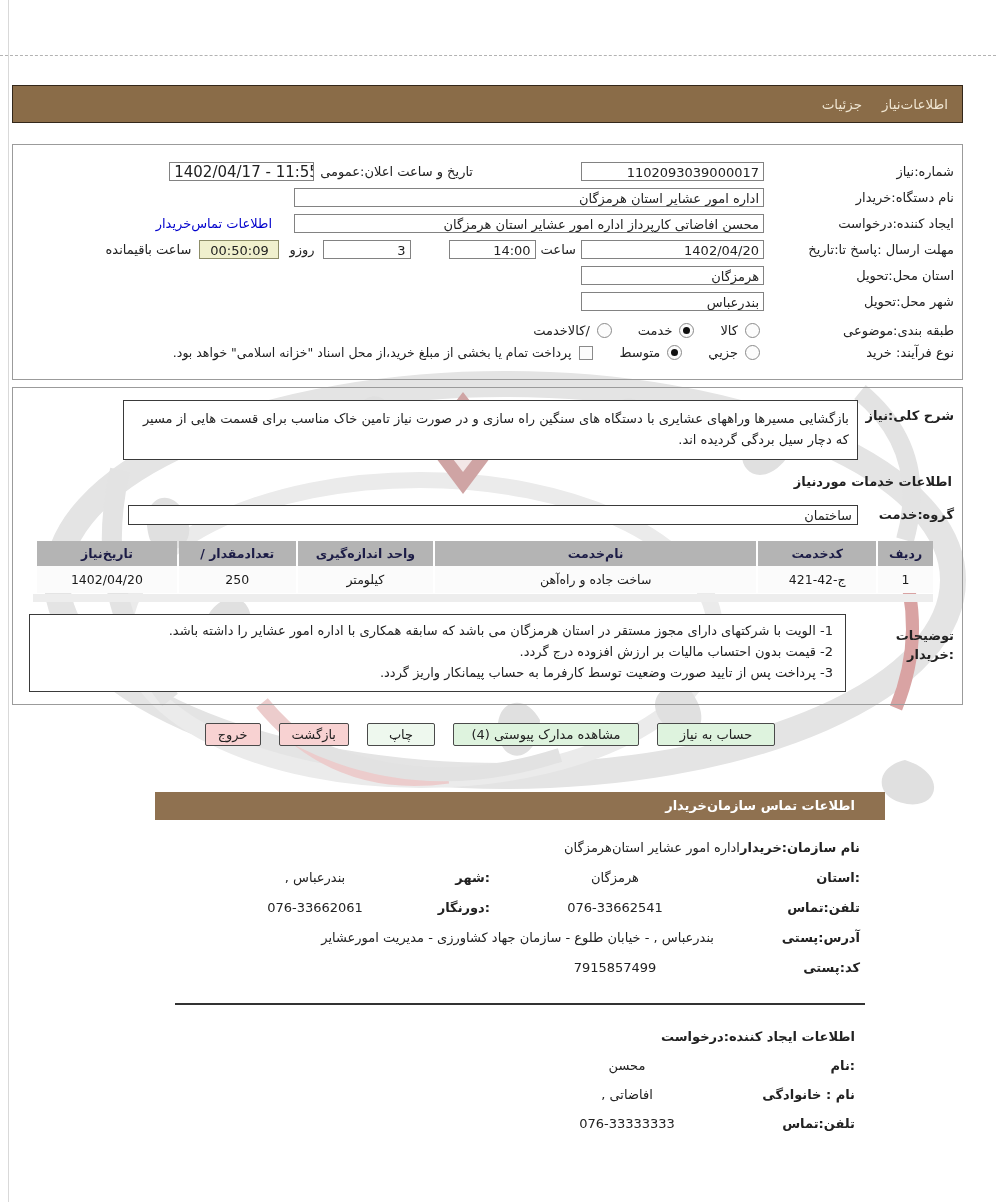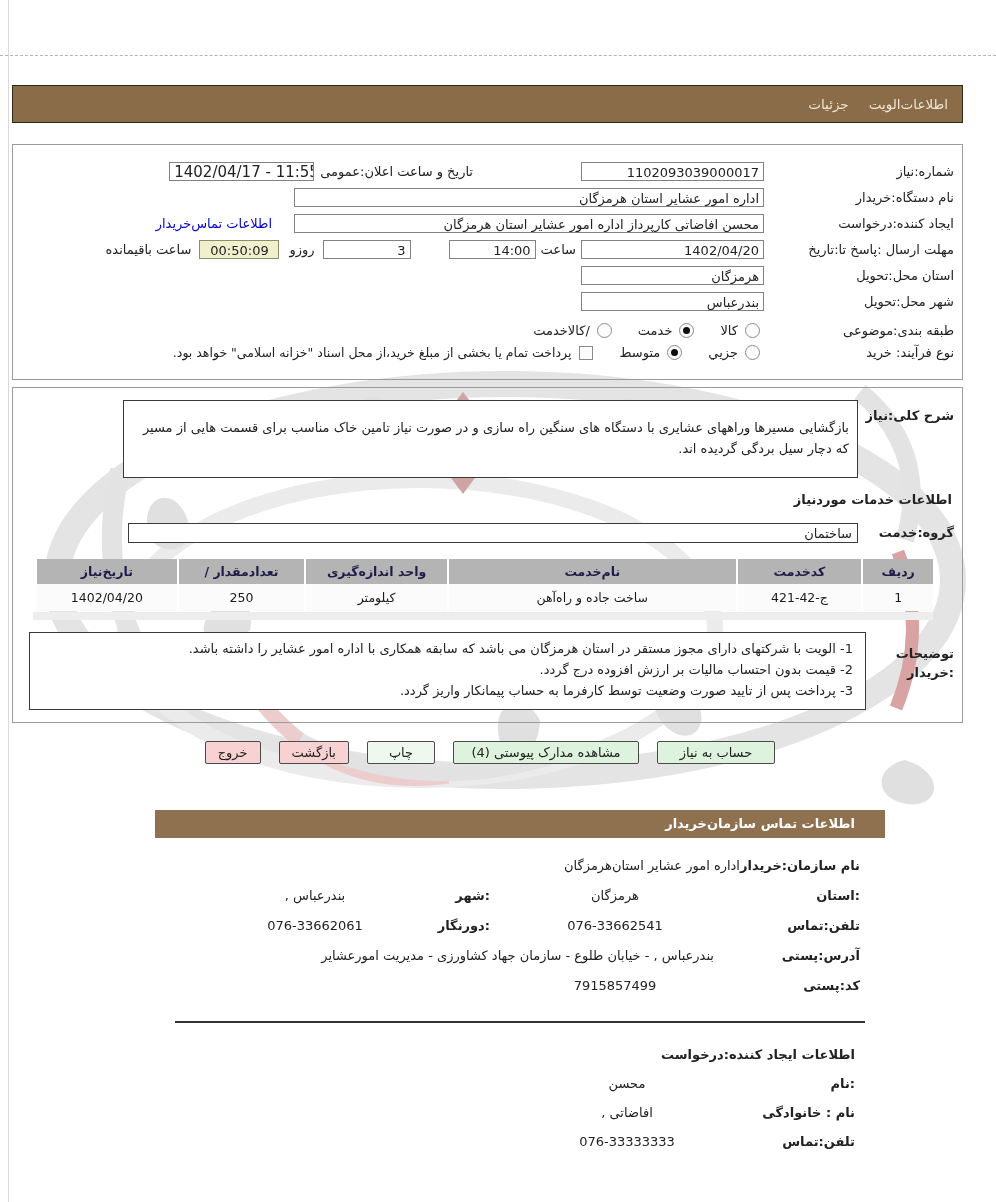--- a/index.html
+++ b/index.html
@@ -35,36 +35,36 @@
   .radio.sel::after{content:"";position:absolute;top:3px;left:3px;right:3px;bottom:3px;background:#101010;border-radius:50%;}
   .chk{width:12px;height:12px;border:1px solid #8a8a8a;background:#fcfcfc;display:inline-block;
        margin-left:8px;flex-shrink:0;}
   .opt{display:flex;align-items:center;margin-right:26px;}
   .opt-first{margin-right:4px;}
 
   
   .b-lbl{font-weight:bold;flex-shrink:0;}
   .desc-row{display:flex;margin:2px 0 8px;}
   .desc-lbl{width:96px;padding-top:8px;}
-  .desc-box{border:1px solid #3a3a3a;background:#fff;min-height:40px;padding:17px 8px;flex:1;
+  .desc-box{border:1px solid #3a3a3a;background:#fff;min-height:40px;padding:8px 8px;flex:1;
             margin-left:100px;line-height:1.6;}
   .sec-h{font-weight:bold;margin:14px 2px 16px;}
   .group-row{display:flex;align-items:center;}
   .group-lbl{width:96px;}
   .group-inp{border:1px solid #3a3a3a;background:#fff;height:20px;line-height:20px;flex:1;
              margin-left:105px;padding:0 5px;box-sizing:border-box;}
   table.tbl{border-collapse:separate;border-spacing:2px 0;width:900px;margin:16px 19px 0 0;font-size:12.5px;}
-  .tbl th{background:#b4b4b4;color:#1c1c46;font-weight:bold;height:25px;text-align:center;padding:0 16px;}
+  .tbl th{background:#b4b4b4;color:#1c1c46;font-weight:bold;height:25px;text-align:center;padding:0 8px;}
   .tbl td{background:#fbfbfb;height:27px;text-align:center;padding:0 4px;color:#1a1a1a;}
   .t-strip{height:8px;background:#ededed;width:900px;margin:1px 21px 0 0;}
   .col-row{width:40px;}.col-code{width:112px;}.col-name{width:356px;}.col-unit{width:130px;margin-top:20px;}
   .col-qty{width:108px;}.col-date{width:136px;}
   .notes-row{display:flex;margin-top:12px;}
   .notes-lbl{width:86px;line-height:1.5;padding-top:12px;}
-  .notes-box{flex:1;margin-left:6px;margin-right:2px;border:1px solid #3a3a3a;background:#fff;
+  .notes-box{flex:1;margin-left:6px;margin-right:22px;border:1px solid #3a3a3a;background:#fff;
              padding:5px 12px 7px;line-height:1.65;}
 
   
   .btns{display:flex;align-items:center;gap:18px;margin:18px 188px 0 0;}
   .btn{height:23px;line-height:21px;border:1px solid #4a4a4a;border-radius:2px;padding:0 12px;
        font-size:13px;text-align:center;cursor:pointer;box-sizing:border-box;white-space:nowrap;}
   .btn-green{background:#def3de;}
   .btn-print{background:#eef8ee;}
   .btn-pink{background:#f8d2d2;}
   .btn-wide{min-width:118px;}
@@ -116,21 +116,21 @@
     <g>
       <path d="M463 392 L502 442 L463 494 L424 442 Z" fill="#cfa4a4"></path>
       <path d="M463 414 L486 442 L463 472 L440 442 Z" fill="#f3e7e7"></path>
     </g>
   </svg>
 
   <div class="content">
     <div class="wrap">
 
       <div class="tabbar">
-        <span class="tab">اطلاعات‌الویت</span>
+        <span class="tab">اطلاعات‌نیاز</span>
         <span class="tab">جزئیات</span>
       </div>
 
       <div class="panel panel1">
 
         <div class="f-row">
           <span class="f-lbl">شماره:نیاز</span>
           <span class="inp num w183">1102093039000017</span>
           <span style="margin-right:108px;">تاریخ و ساعت اعلان:عمومی</span>
           <span class="inp num w145" style="margin-right:6px;font-size:15px;">1402/04/17 - 11:55</span>

